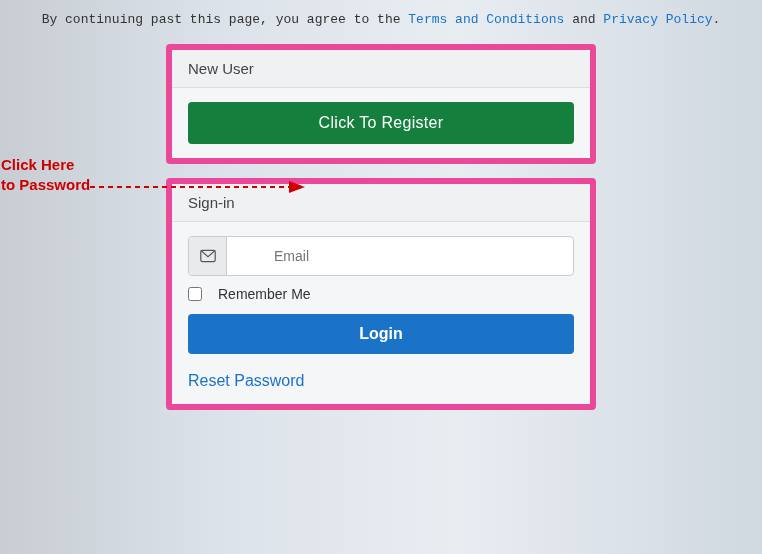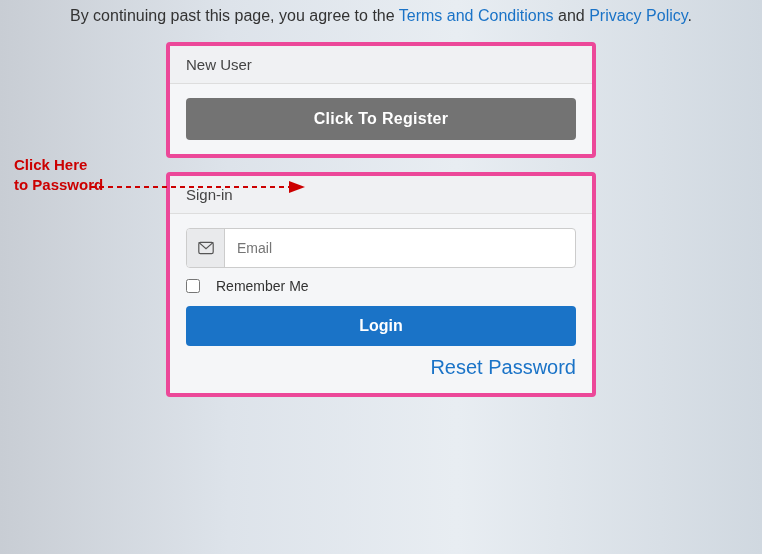--- a/index.html
+++ b/index.html
@@ -10,75 +10,77 @@
       background: linear-gradient(to right, #c8cdd4 0%, #dde3ea 30%, #e8edf2 60%, #d0d8e0 100%);
       font-family: Arial, sans-serif;
       display: flex;
       flex-direction: column;
       align-items: center;
       position: relative;
       overflow: hidden;
     }
 
     .top-text {
-      margin-top: 4px;
-      font-size: 16px;
+      margin-top: 10px;
+      font-size: 13px;
       color: #333;
       text-align: center;
       line-height: 1.5;
+      font-family: Liberation Mono, monospace;
     }
 
     .top-text a {
       color: #1a73c7;
       text-decoration: none;
     }
 
     .card {
       background: #f5f6f8;
-      border: 4px solid #ec4899;
+      border: 6px solid #ec4899;
       border-radius: 4px;
       width: 430px;
       margin-top: 14px;
       padding: 0;
       overflow: hidden;
     }
 
     .card-header {
       background: #f0f1f3;
       border-bottom: 1px solid #ddd;
       padding: 10px 16px;
       font-size: 15px;
       color: #444;
     }
 
     .card-body {
       padding: 14px 16px;
     }
 
     .btn-register {
-      background: #737373;
+      background: #15803d;
       color: #fff;
       border: none;
       border-radius: 4px;
       width: 100%;
       padding: 12px;
       font-size: 16px;
-      font-weight: bold;
+      font-weight: normal;
       cursor: pointer;
       letter-spacing: 0.3px;
     }
 
     .input-group {
       display: flex;
       align-items: center;
       border: 1px solid #ccc;
       border-radius: 4px;
       background: #fff;
       margin-bottom: 10px;
       overflow: hidden;
+      gap: 35px;
     }
 
     .input-icon {
       background: #e9eaec;
       border-right: 1px solid #ccc;
       width: 38px;
       height: 38px;
       display: flex;
       align-items: center;
       justify-content: center;
@@ -119,36 +121,36 @@
     .btn-login {
       background: #1a73c7;
       color: #fff;
       border: none;
       border-radius: 4px;
       width: 100%;
       padding: 11px;
       font-size: 16px;
       font-weight: bold;
       cursor: pointer;
-      margin-bottom: 10px;
+      margin-bottom: 18px;
     }
 
     .reset-link {
       display: block;
-      text-align: right;
+      text-align: left;
       color: #1a73c7;
-      font-size: 20px;
+      font-size: 16px;
       text-decoration: none;
       cursor: pointer;
     }
 
     
     .annotation {
       position: absolute;
-      left: 14px;
+      left: 1px;
       top: 155px;
     }
 
     .annotation-text {
       color: #cc0000;
       font-size: 15px;
       font-weight: bold;
       line-height: 1.3;
       margin-bottom: 0;
     }

